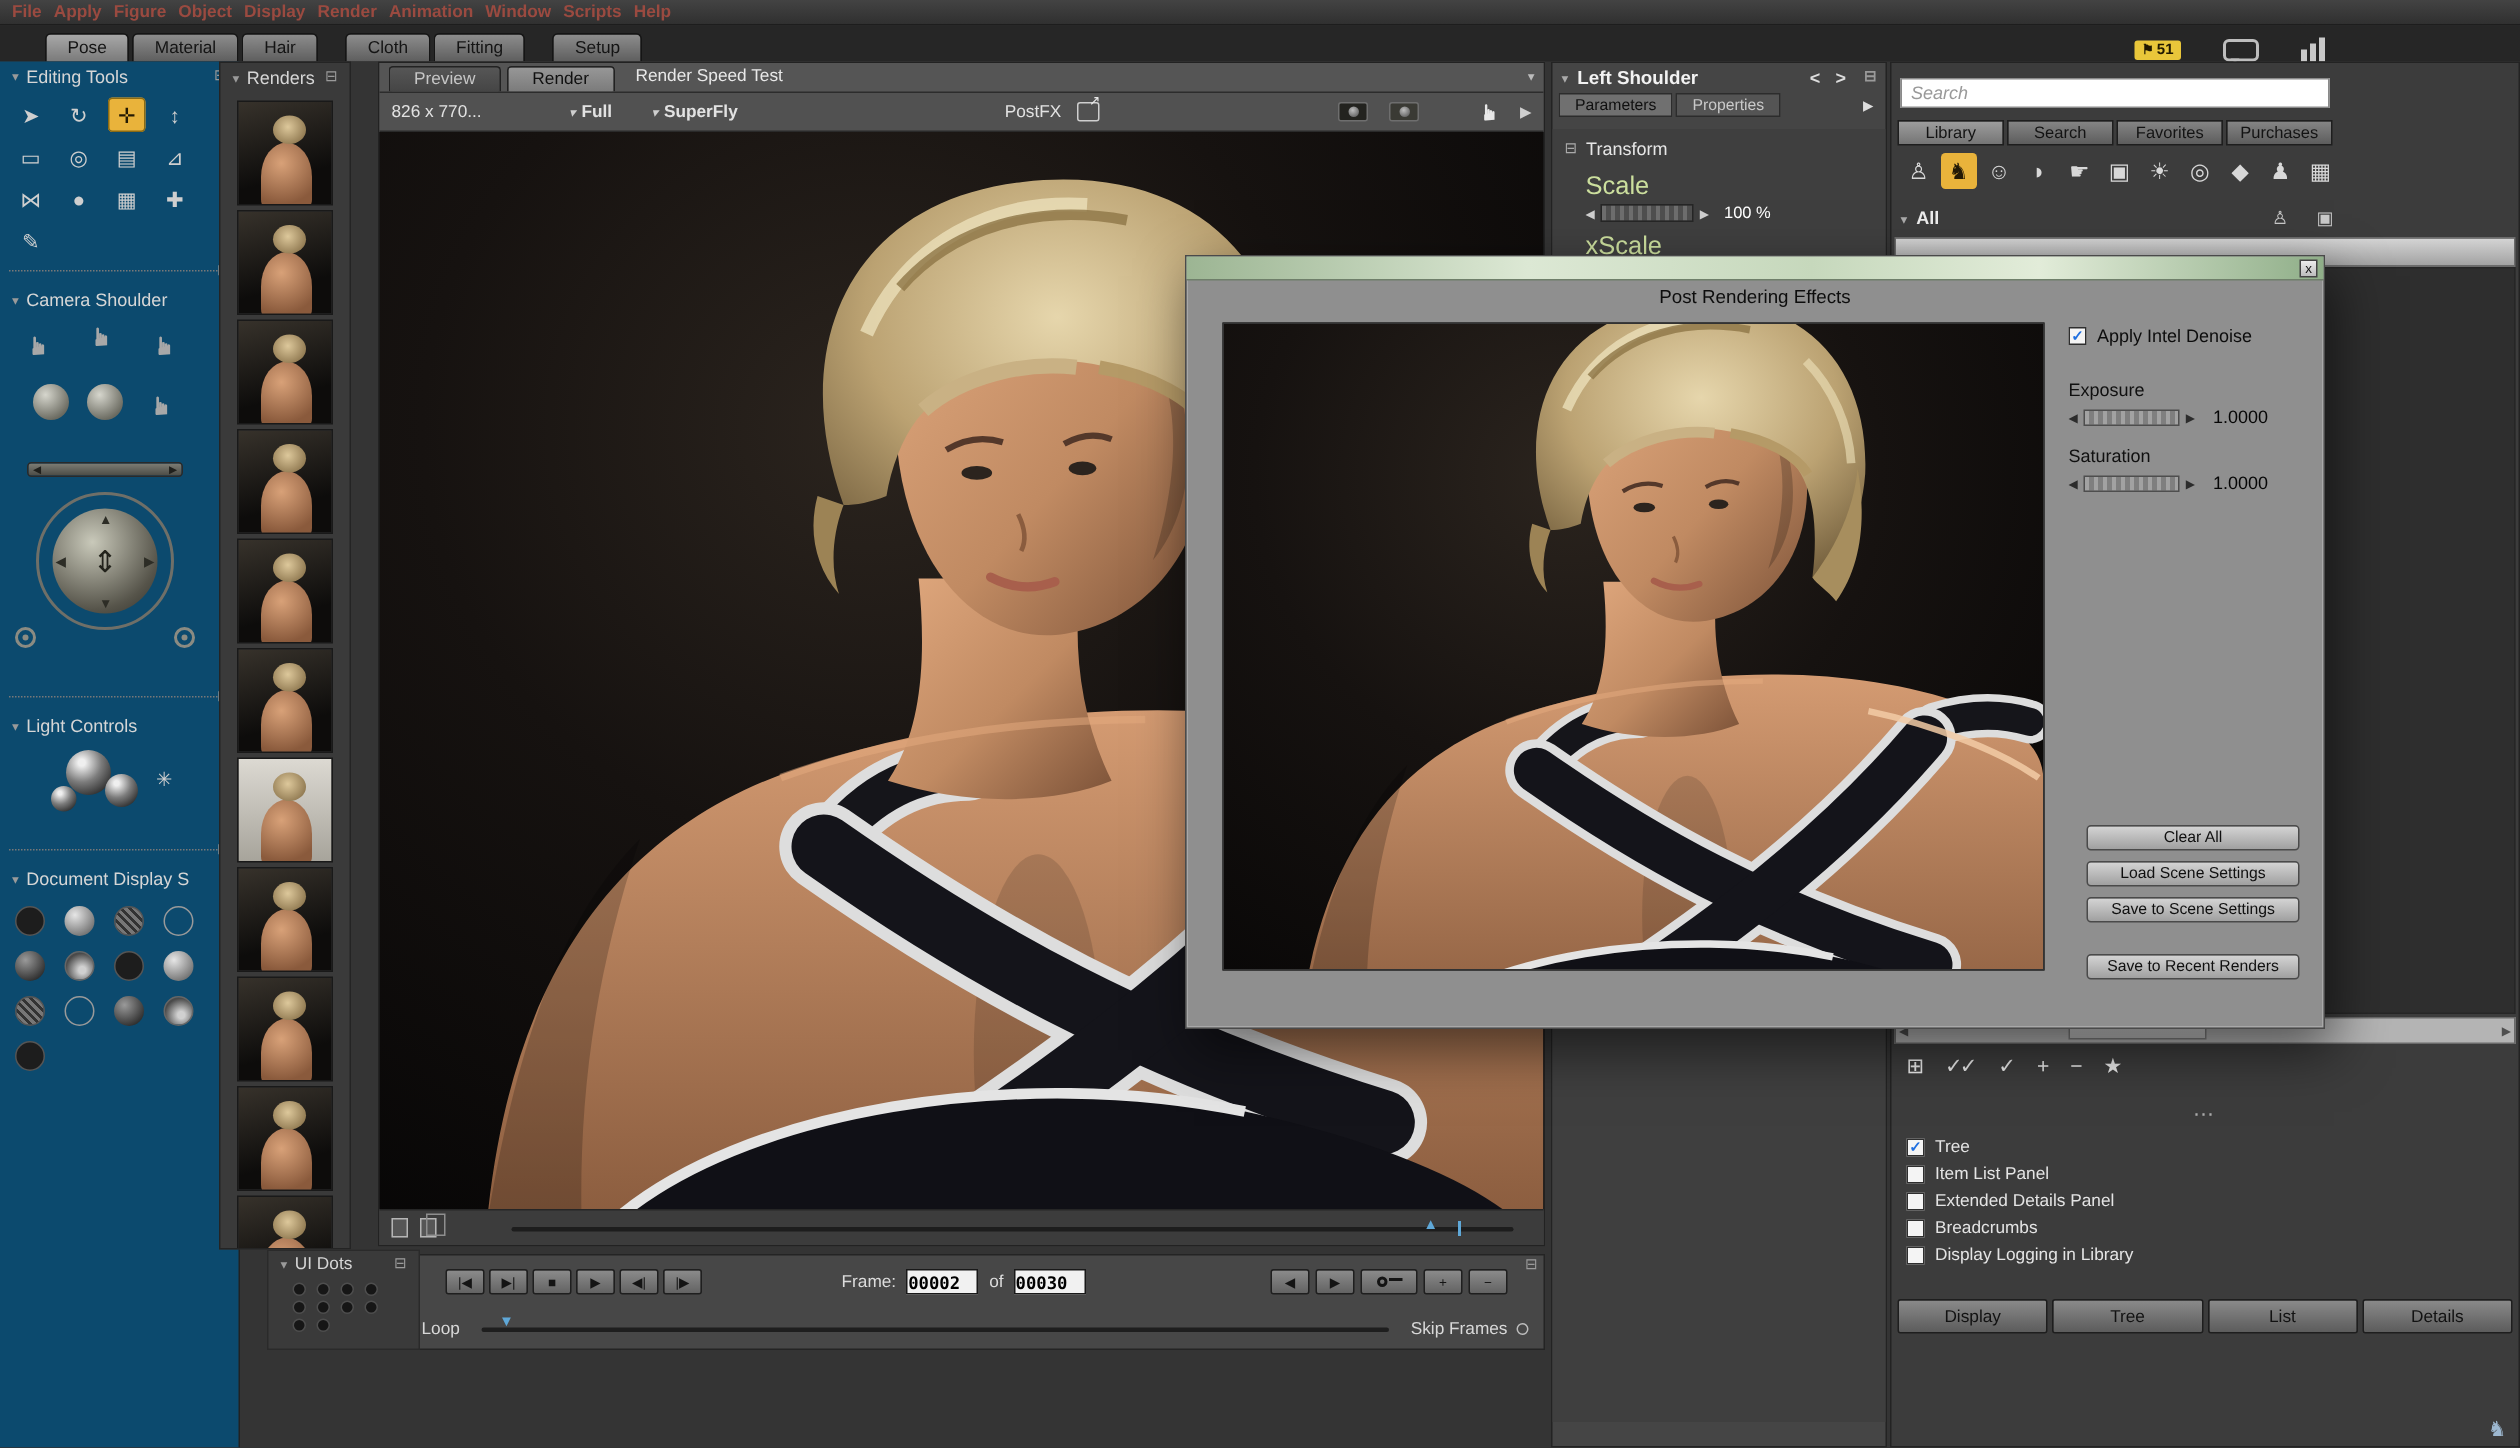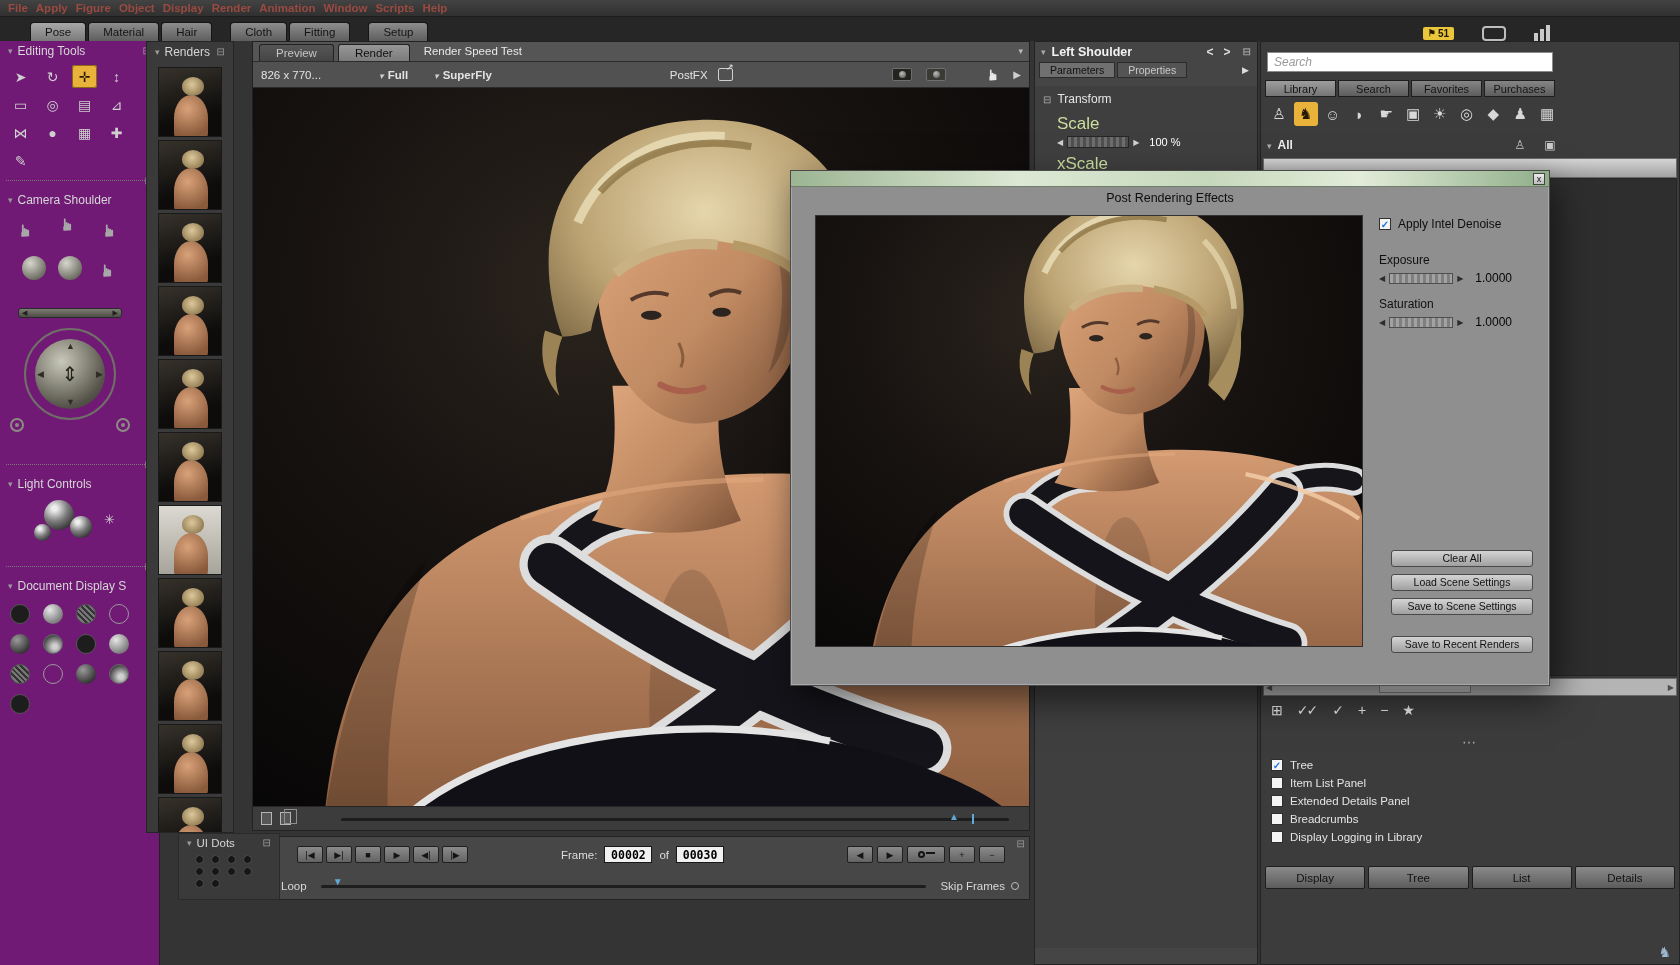--- a/index.html
+++ b/index.html
@@ -29,21 +29,21 @@
 
   
   .sect-h{display:flex;align-items:center;color:#d6d6d6;font-size:12px;padding:3px 8px;white-space:nowrap}
   .sect-h::before{content:"▾";color:#9a9a9a;font-size:9px;margin-right:5px}
   .collapse{margin-left:auto;color:#9a9a9a;font-size:10px;cursor:pointer;line-height:10px}
   .collapse::before{content:"⊟"}
   .dotted-sep{border-top:1px dotted #787878;margin:2px 6px;position:relative;height:8px}
   .dotted-sep .collapse{position:absolute;right:0;top:-5px}
 
   
-  #left-panel{position:absolute;left:0;top:41px;width:160px;height:924px;background:#701a75;border-right:1px solid #222}
+  #left-panel{position:absolute;left:0;top:41px;width:160px;height:924px;background:#0c4a6e;border-right:1px solid #222}
   #tools-grid{display:grid;grid-template-columns:repeat(4,26px);gap:5px 6px;padding:4px 0 6px 8px}
   .tool{width:25px;height:23px;display:flex;align-items:center;justify-content:center;color:#cfcfcf;font-size:14px;cursor:pointer;border-radius:3px}
   .tool.active{background:#e9b33b;color:#241a04;box-shadow:inset 0 0 0 1px #8a6a14}
   
   #cam-cluster{position:relative;height:250px;margin-top:2px}
   .handg{position:absolute;color:#a8a8a8;font-size:17px;transform:rotate(-90deg);cursor:pointer}
   .headc{position:absolute;width:24px;height:24px;border-radius:50%;background:radial-gradient(circle at 35% 30%,#d6d6cd,#6a6a60 75%);cursor:pointer}
   .movebar{position:absolute;left:18px;top:96px;width:104px;height:10px;background:linear-gradient(#7c7c74,#4c4c46);border:1px solid #2a2a2a;border-radius:3px;display:flex;justify-content:space-between;align-items:center;padding:0 3px;color:#20201c;font-size:7px;cursor:pointer}
   .ring{position:absolute;left:24px;top:116px;width:92px;height:92px;border:2px solid #6f6f68;border-radius:50%}
   .trackball{position:absolute;left:35px;top:127px;width:70px;height:70px;border-radius:50%;background:radial-gradient(circle at 38% 32%,#c9c9ba,#56544a 70%,#30302a);cursor:pointer;display:flex;align-items:center;justify-content:center;color:#23231c;font-size:20px}
@@ -102,21 +102,21 @@
   #scrub-track{position:absolute;left:88px;right:20px;top:11px;height:3px;background:#1d1d1d;border-radius:2px;cursor:pointer}
   #scrub-mark{position:absolute;left:91%;top:-6px;color:#5fa8d8;font-size:10px;line-height:10px}
   #scrub-end{position:absolute;left:94.5%;top:-4px;width:2px;height:10px;background:#5fa8d8}
 
   
   #timeline{position:absolute;left:252px;top:836px;width:778px;height:64px;background:#474747;border:1px solid #242424}
   .tl-col{position:absolute;right:4px;top:2px}
   #transport{position:absolute;left:44px;top:9px;display:flex;gap:3px}
   .tbtn{min-width:26px;height:17px;padding:0 3px;background:linear-gradient(#8b8b8b,#636363);border:1px solid #1f1f1f;border-radius:2px;color:#141414;font-size:9px;display:flex;align-items:center;justify-content:center;cursor:pointer}
   #frame-cluster{position:absolute;left:308px;top:9px;display:flex;align-items:center;gap:7px;color:#dcdcdc;font-size:11.5px}
-  .framebox{width:48px;height:17px;background:#f1f1f1;border:1px solid #191919;color:#000;font-family:"DejaVu Sans Mono",monospace;font-size:11.5px;font-weight:bold;text-align:center}
+  .framebox{width:48px;height:17px;background:#f1f1f1;border:1px solid #191919;color:#000;font-family:"DejaVu Sans Mono",monospace;font-size:11.5px;font-weight:bold;}
   #edit-btns{position:absolute;right:24px;top:9px;display:flex;gap:4px}
   #edit-btns .tbtn:nth-child(3){min-width:38px}
   .kring{display:inline-block;width:7px;height:7px;border:2px solid #141414;border-radius:50%}
   .kbar{display:inline-block;width:9px;height:2px;background:#141414;margin-left:1px;position:relative;top:-2px}
   #loop-row{position:absolute;left:0;right:0;bottom:5px;height:16px;display:flex;align-items:center;color:#d8d8d8;font-size:11.5px}
   .dotb{width:8px;height:8px;border-radius:50%;border:1.5px solid #bdbdbd;margin:0 6px 0 14px;cursor:pointer}
   #loop-track{position:relative;flex:1;height:3px;background:#1e1e1e;margin:0 14px;border-radius:2px;cursor:pointer}
   .playhead{position:absolute;left:2%;top:-8px;color:#5fa8d8;font-size:10px;line-height:10px;cursor:grab}
   .playhead::before{content:"▼"}
   #loop-row .dotb:last-child{margin:0 10px 0 6px}

